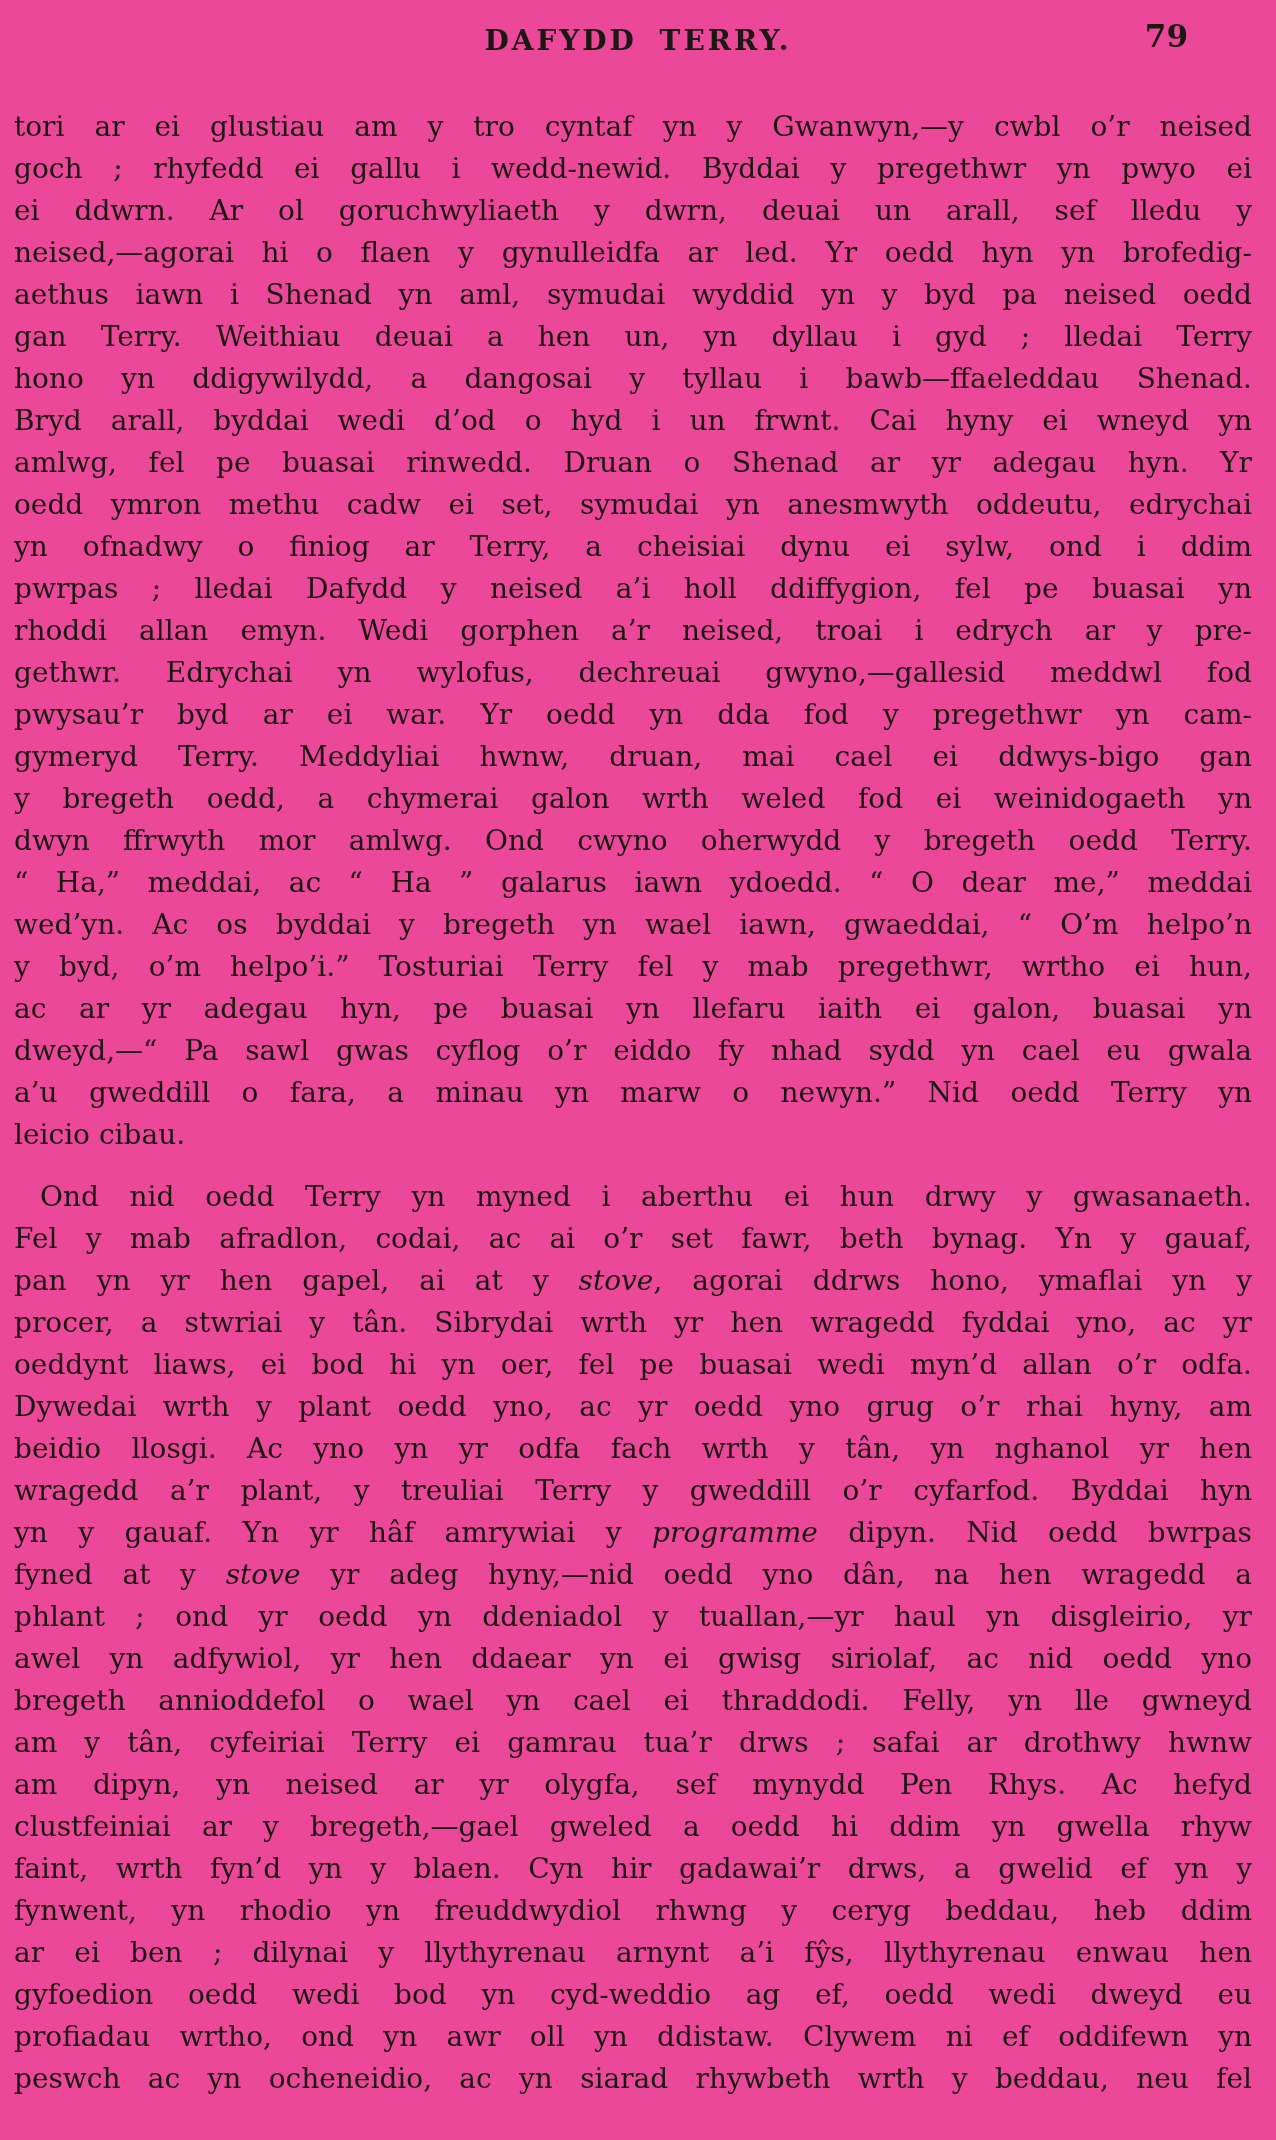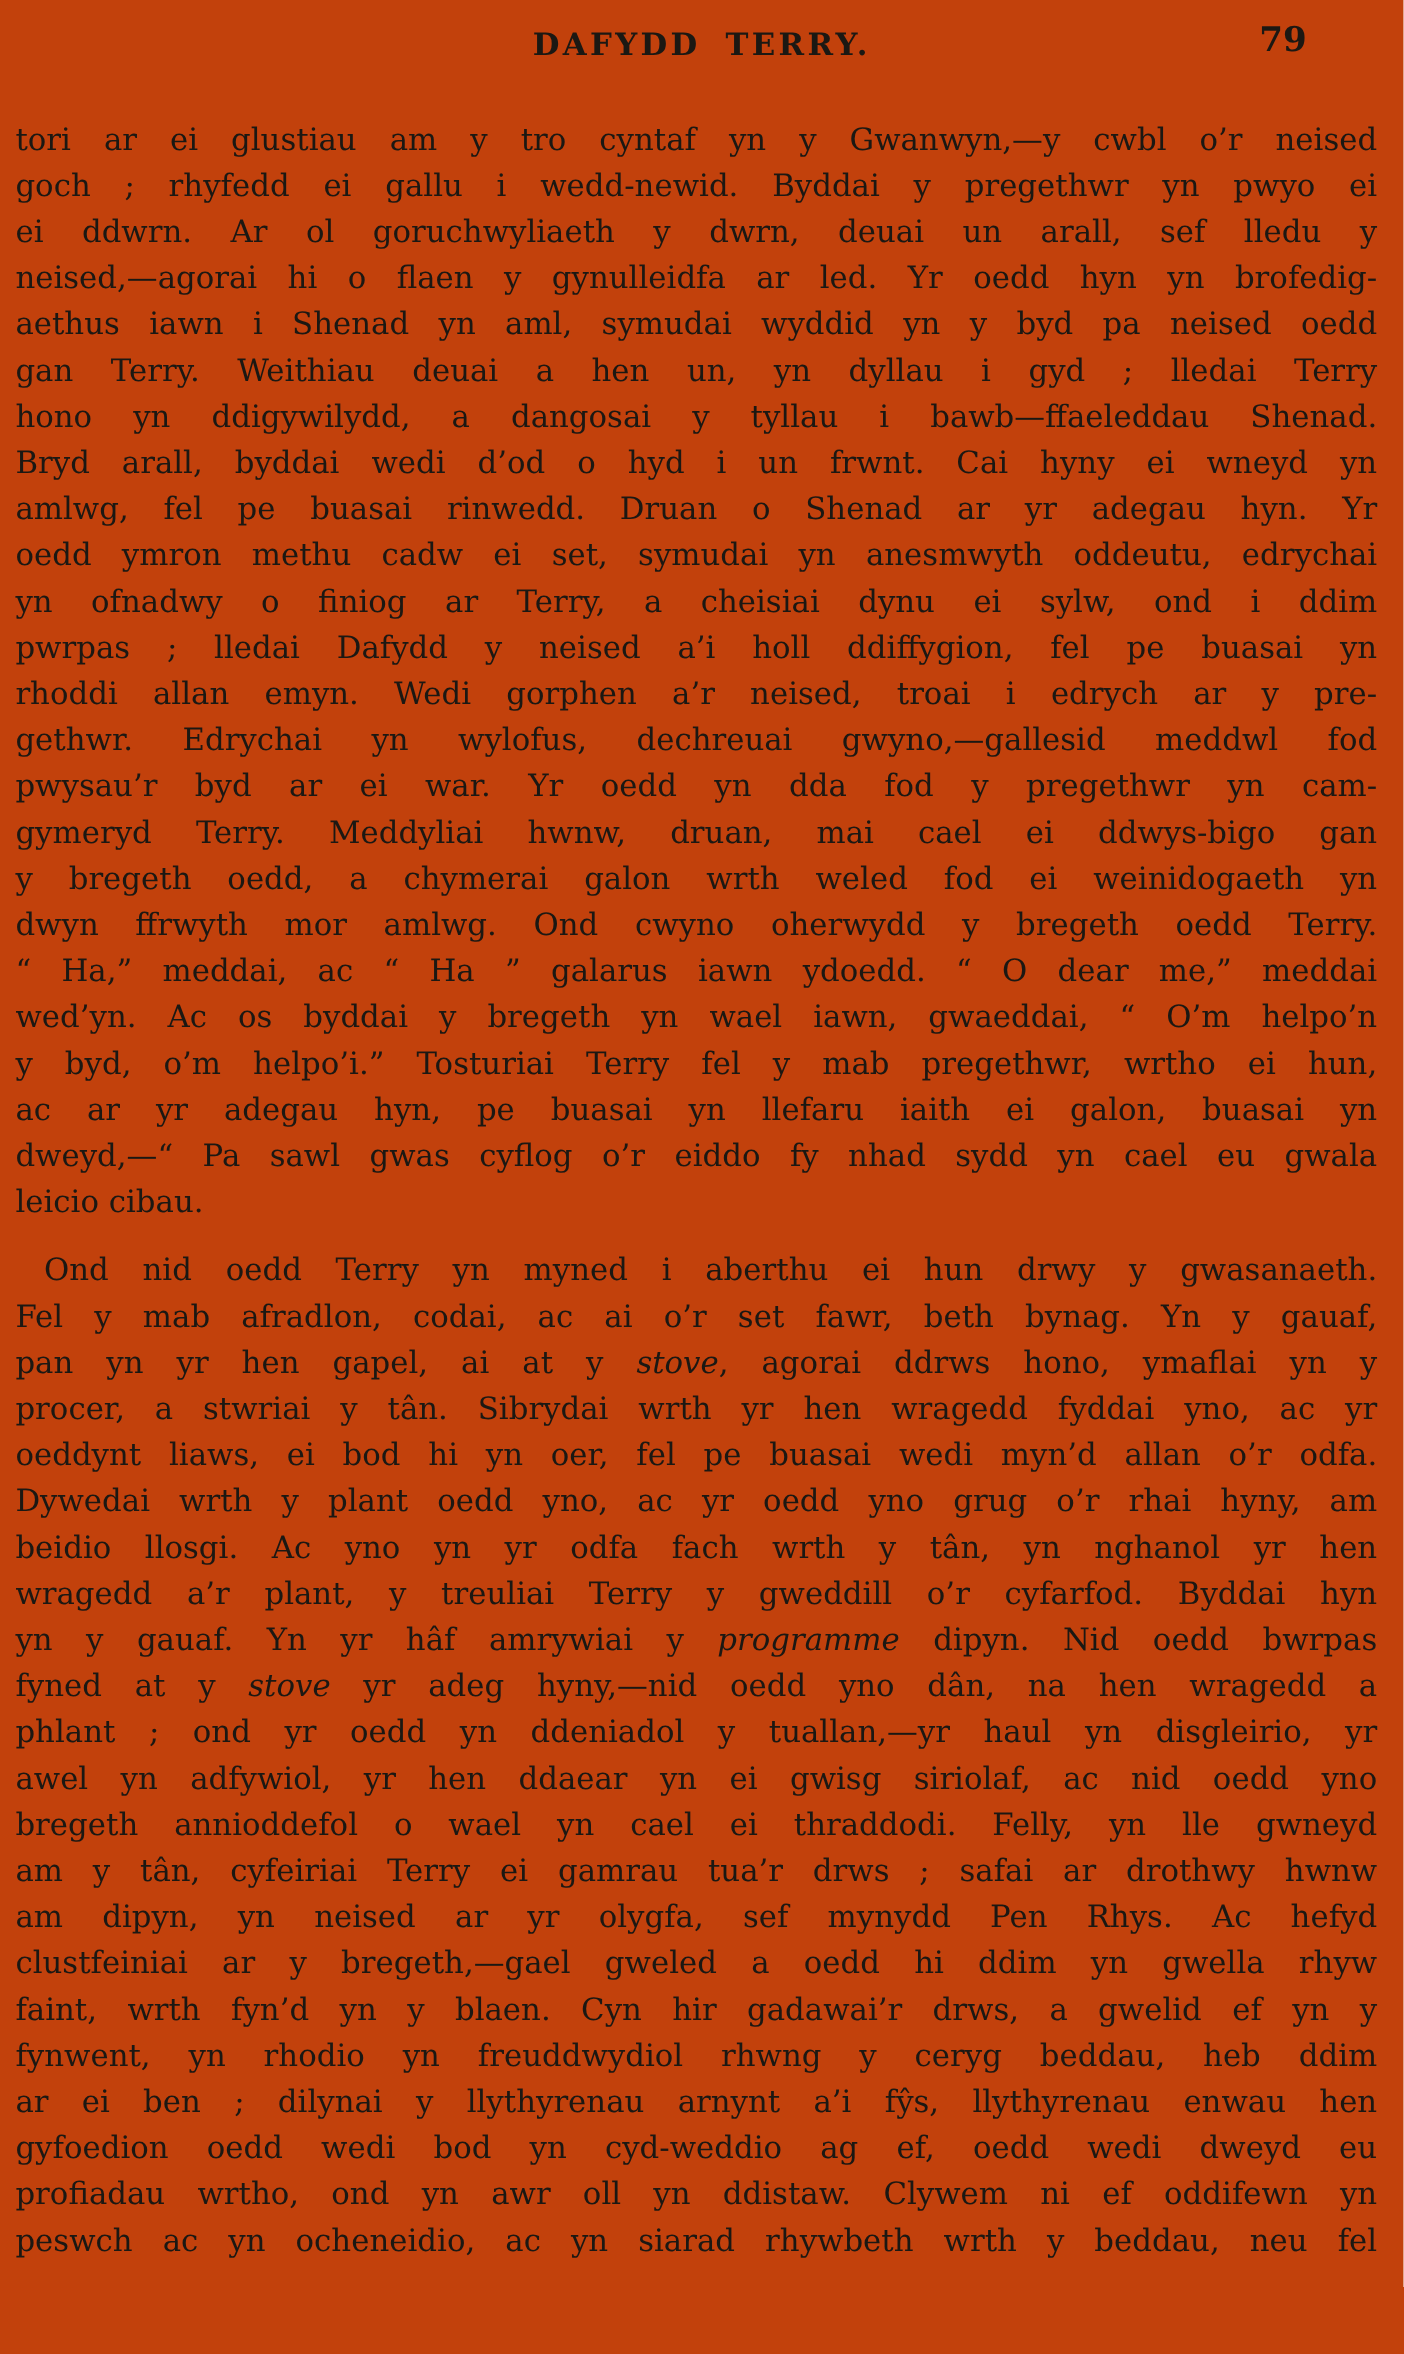--- a/index.html
+++ b/index.html
@@ -4,21 +4,21 @@
 <style>
   html, body {
     margin: 0;
     padding: 0;
     background: #ffffff;
   }
   .page {
     position: relative;
     width: 1276px;
     height: 2140px;
-    background: #c2410c;
+    background: #ec4899;
     color: #1b1813;
     font-family: "DejaVu Serif", "Liberation Serif", serif;
     overflow: hidden;
     box-sizing: border-box;
   }
   .running-title {
     position: absolute;
     top: 24px;
     left: 0;
     width: 100%;
@@ -78,20 +78,21 @@
         <div class="line">gethwr.  Edrychai yn wylofus, dechreuai gwyno,—gallesid meddwl fod</div>
         <div class="line">pwysau’r byd ar ei war.  Yr oedd yn dda fod y pregethwr yn cam-</div>
         <div class="line">gymeryd Terry.  Meddyliai hwnw, druan, mai cael ei ddwys-bigo gan</div>
         <div class="line">y bregeth oedd, a chymerai galon wrth weled fod ei weinidogaeth yn</div>
         <div class="line">dwyn ffrwyth mor amlwg.  Ond cwyno oherwydd y bregeth oedd Terry.</div>
         <div class="line">“ Ha,” meddai, ac “ Ha ” galarus iawn ydoedd.  “ O dear me,” meddai</div>
         <div class="line">wed’yn.  Ac os byddai y bregeth yn wael iawn, gwaeddai, “ O’m helpo’n</div>
         <div class="line">y byd, o’m helpo’i.”  Tosturiai Terry fel y mab pregethwr, wrtho ei hun,</div>
         <div class="line">ac ar yr adegau hyn, pe buasai yn llefaru iaith ei galon, buasai yn</div>
         <div class="line">dweyd,—“ Pa sawl gwas cyflog o’r eiddo fy nhad sydd yn cael eu gwala</div>
+        <div class="line">a’u gweddill o fara, a minau yn marw o newyn.”  Nid oedd Terry yn</div>
         <div class="line no-just-last">leicio cibau.</div>
       </div>
       <div class="paragraph indent">
         <div class="line">Ond nid oedd Terry yn myned i aberthu ei hun drwy y gwasanaeth.</div>
         <div class="line">Fel y mab afradlon, codai, ac ai o’r set fawr, beth bynag.  Yn y gauaf,</div>
         <div class="line">pan yn yr hen gapel, ai at y <i>stove</i>, agorai ddrws hono, ymaflai yn y</div>
         <div class="line">procer, a stwriai y tân.  Sibrydai wrth yr hen wragedd fyddai yno, ac yr</div>
         <div class="line">oeddynt liaws, ei bod hi yn oer, fel pe buasai wedi myn’d allan o’r odfa.</div>
         <div class="line">Dywedai wrth y plant oedd yno, ac yr oedd yno grug o’r rhai hyny, am</div>
         <div class="line">beidio llosgi.  Ac yno yn yr odfa fach wrth y tân, yn nghanol yr hen</div>

